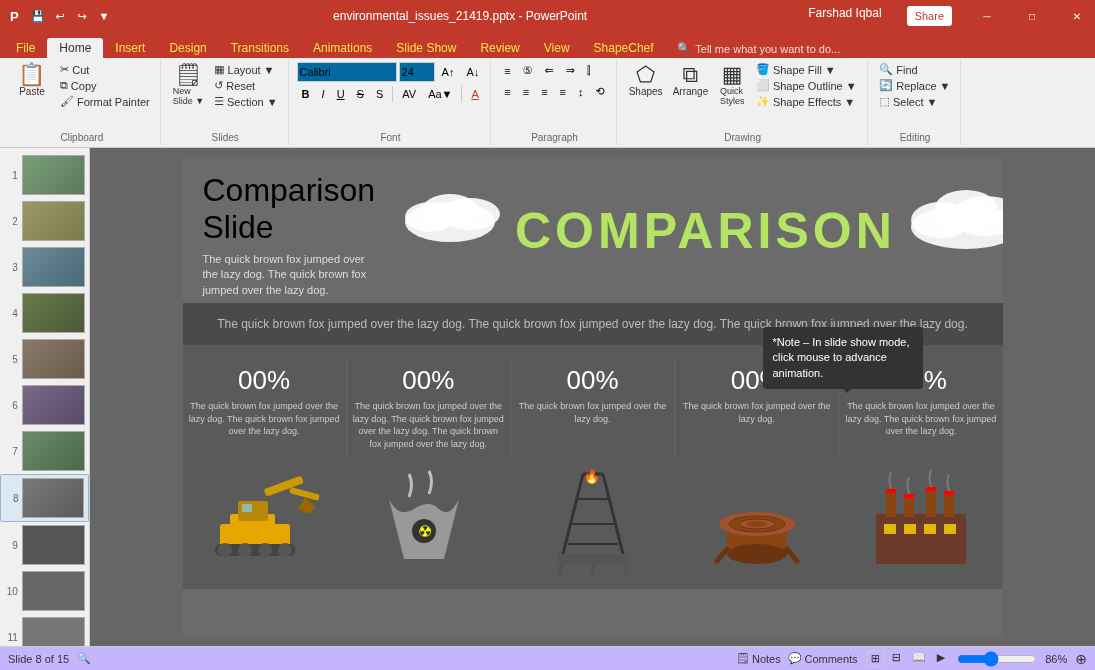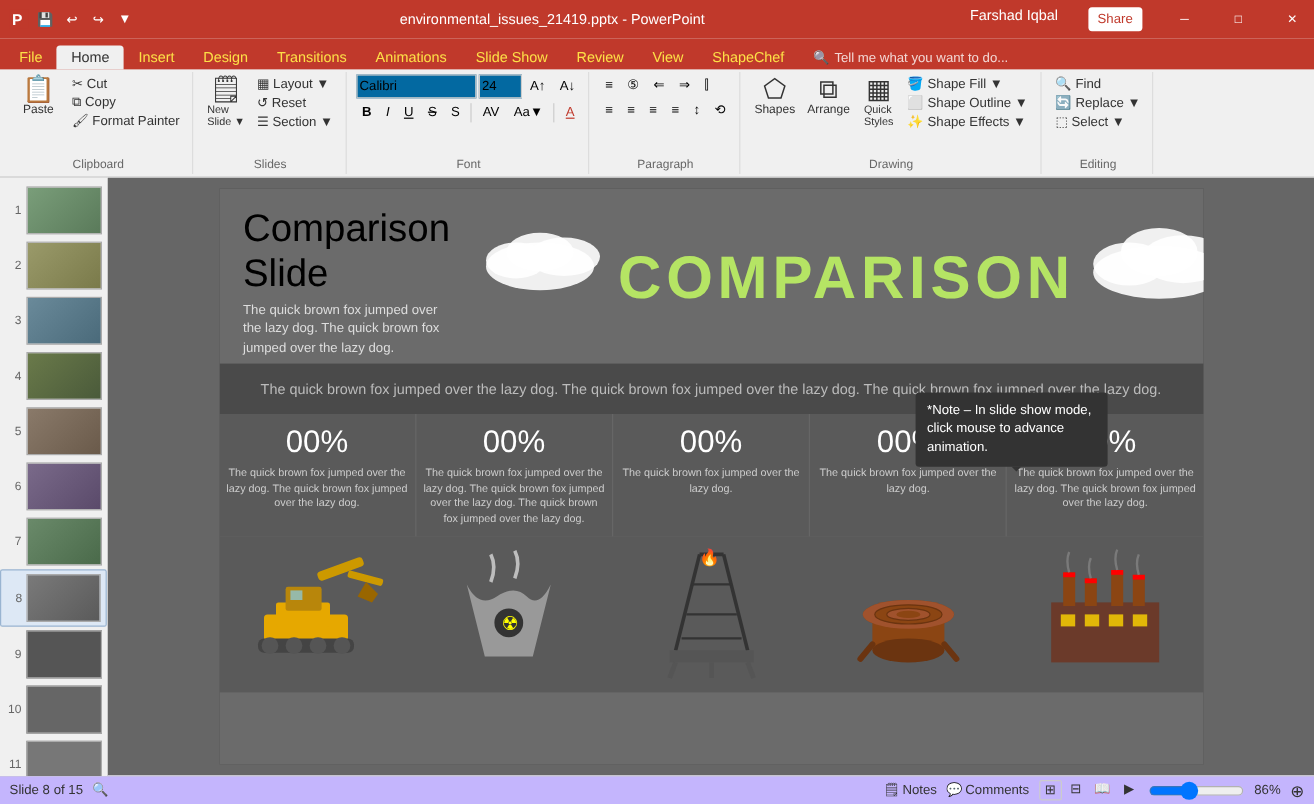--- a/index.html
+++ b/index.html
@@ -56,21 +56,21 @@
     .slide-top-section { display: flex; padding: 15px 20px 5px 20px; align-items: flex-start; }
     .slide-title-area { flex: 1; }
     .slide-title { font-size: 32px; color: #000000; font-weight: 300; margin-bottom: 6px; }
     .slide-subtitle { font-size: 11px; color: #ddd; line-height: 1.4; max-width: 200px; }
     .comparison-label { font-size: 50px; font-weight: bold; color: #bef264; text-align: center; flex: 1; letter-spacing: 4px; opacity: 0.9; padding-top: 30px; }
 
     .middle-dark-bar { background: #4a4a4a; padding: 12px 20px; text-align: center; }
     .middle-text { color: #bbb; font-size: 12px; line-height: 1.5; }
 
     .stats-row { display: flex; background: #5a5a5a; }
-    .stat-col { flex: 1; text-align: center; padding: 8px 5px; border-right: 1px solid #666; }
+    .stat-col { flex: 1; text-align: center; padding: 8px 5px; border-right: 1px solid #666; margin-top: 12px; }
     .stat-col:last-child { border-right: none; }
     .stat-num { font-size: 26px; color: white; font-weight: 300; }
     .stat-desc { font-size: 9px; color: #ccc; line-height: 1.4; margin-top: 4px; }
 
     .illustrations-row { display: flex; background: #5a5a5a; padding: 5px 0 0 0; }
     .illus-col { flex: 1; display: flex; flex-direction: column; align-items: center; padding: 5px; }
 
     .tooltip-box { position: absolute; background: #333; color: white; font-size: 11px; padding: 8px 10px; border-radius: 3px; top: 170px; right: 80px; width: 160px; z-index: 10; line-height: 1.4; }
     .tooltip-arrow { position: absolute; bottom: -8px; left: 50%; border: 4px solid transparent; border-top-color: #333; }
 

